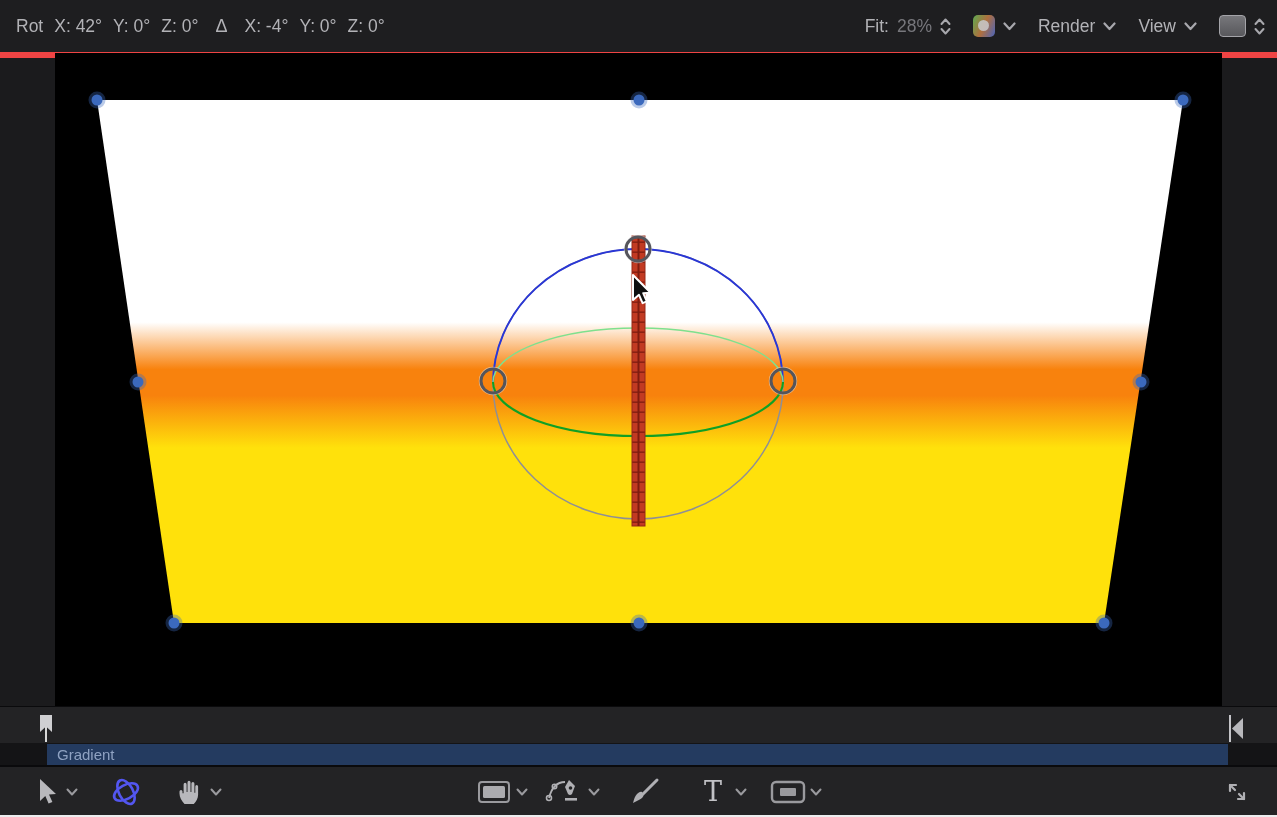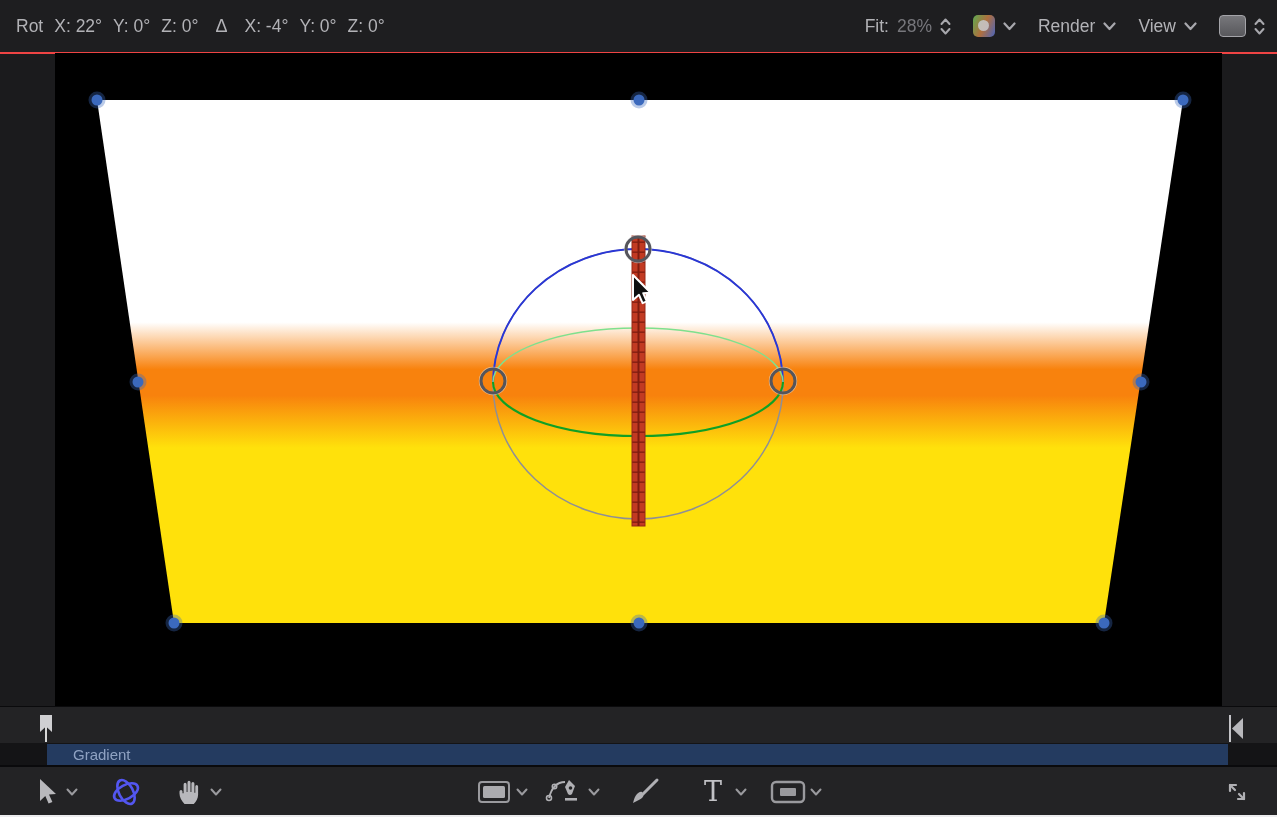--- a/index.html
+++ b/index.html
@@ -1,21 +1,21 @@
 <!DOCTYPE html>
 <html><head>
 <meta charset="utf-8">
 <style>
   html,body{margin:0;padding:0;background:#1b1b1d;}
   .app{position:relative;width:1277px;height:817px;overflow:hidden;background:#1b1b1d;
        font-family:"Liberation Sans",sans-serif;-webkit-font-smoothing:antialiased;}
 
   
   .topbar{position:absolute;left:0;top:0;width:1277px;height:52px;background:#1e1e20;
-          border-bottom:2px solid #ef4444;display:flex;align-items:center;
+          border-bottom:6px solid #ef4444;display:flex;align-items:center;
           color:#b2b2b6;font-size:17.5px;}
   .rotgroup{margin-left:16px;display:flex;align-items:center;gap:11px;white-space:nowrap;}
   .rotgroup .delta{margin:0 6px;font-size:18px;}
   .tb-spacer{flex:1;}
   .rightgroup{display:flex;align-items:center;margin-right:12px;gap:7px;}
   .menuitem{display:flex;align-items:center;gap:8px;cursor:default;}
   .dimval{color:#77777c;}
   .swatch{width:22px;height:22px;border-radius:5px;position:relative;
           background:linear-gradient(115deg,#6ba14d 8%,#b06f3e 50%,#5a66a8 92%);}
   .swatch .dot{position:absolute;left:5px;top:5px;width:11px;height:11px;border-radius:50%;
@@ -30,38 +30,38 @@
 
   
   .ruler{position:absolute;left:0;top:706px;width:1277px;height:37px;background:#232325;
          border-top:1px solid #0a0a0c;box-sizing:border-box;}
   .ruler svg{position:absolute;left:0;top:0;}
 
   
   .track{position:absolute;left:0;top:743px;width:1277px;height:23px;background:#141416;
          border-bottom:1px solid #0a0a0c;box-sizing:border-box;}
   .bar{position:absolute;left:47px;top:1px;width:1181px;height:21px;background:#243b60;
-       display:flex;align-items:center;padding-left:26px;box-sizing:border-box;
+       display:flex;align-items:center;padding-left:10px;box-sizing:border-box;
        color:#8fa2c2;font-size:15px;}
 
   
   .toolbar{position:absolute;left:0;top:766px;width:1277px;height:49px;background:#232325;
            border-top:1px solid #0a0a0c;box-sizing:border-box;}
   .tool{position:absolute;top:0;height:49px;display:flex;align-items:center;}
   .window-edge{position:absolute;left:0;top:815px;width:1277px;height:2px;background:#ececee;}
 </style>
 </head>
 <body>
 
 <div class="app">
 
   <header class="topbar">
     <div class="rotgroup">
       <span>Rot</span>
-      <span>X: 22°</span>
+      <span>X: 42°</span>
       <span>Y: 0°</span>
       <span>Z: 0°</span>
       <span class="delta">Δ</span>
       <span>X: -4°</span>
       <span>Y: 0°</span>
       <span>Z: 0°</span>
     </div>
     <div class="tb-spacer"></div>
     <div class="rightgroup">
       <div class="menuitem">

